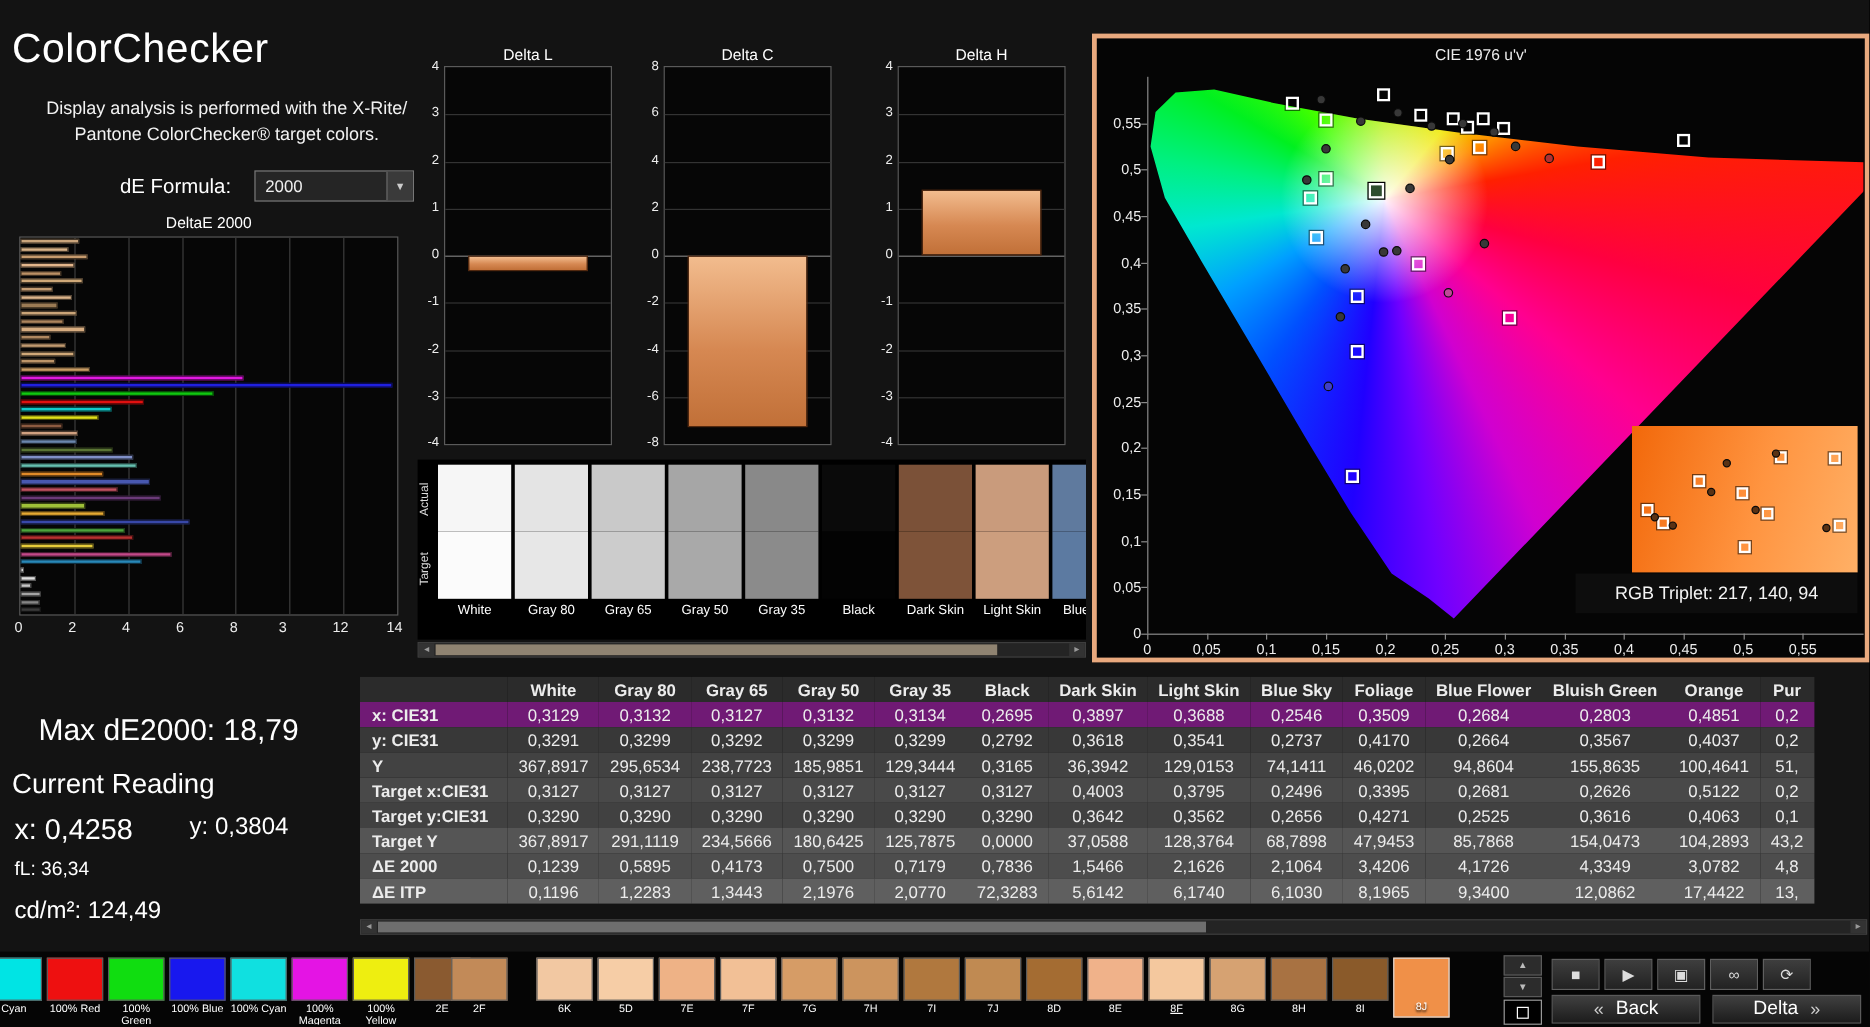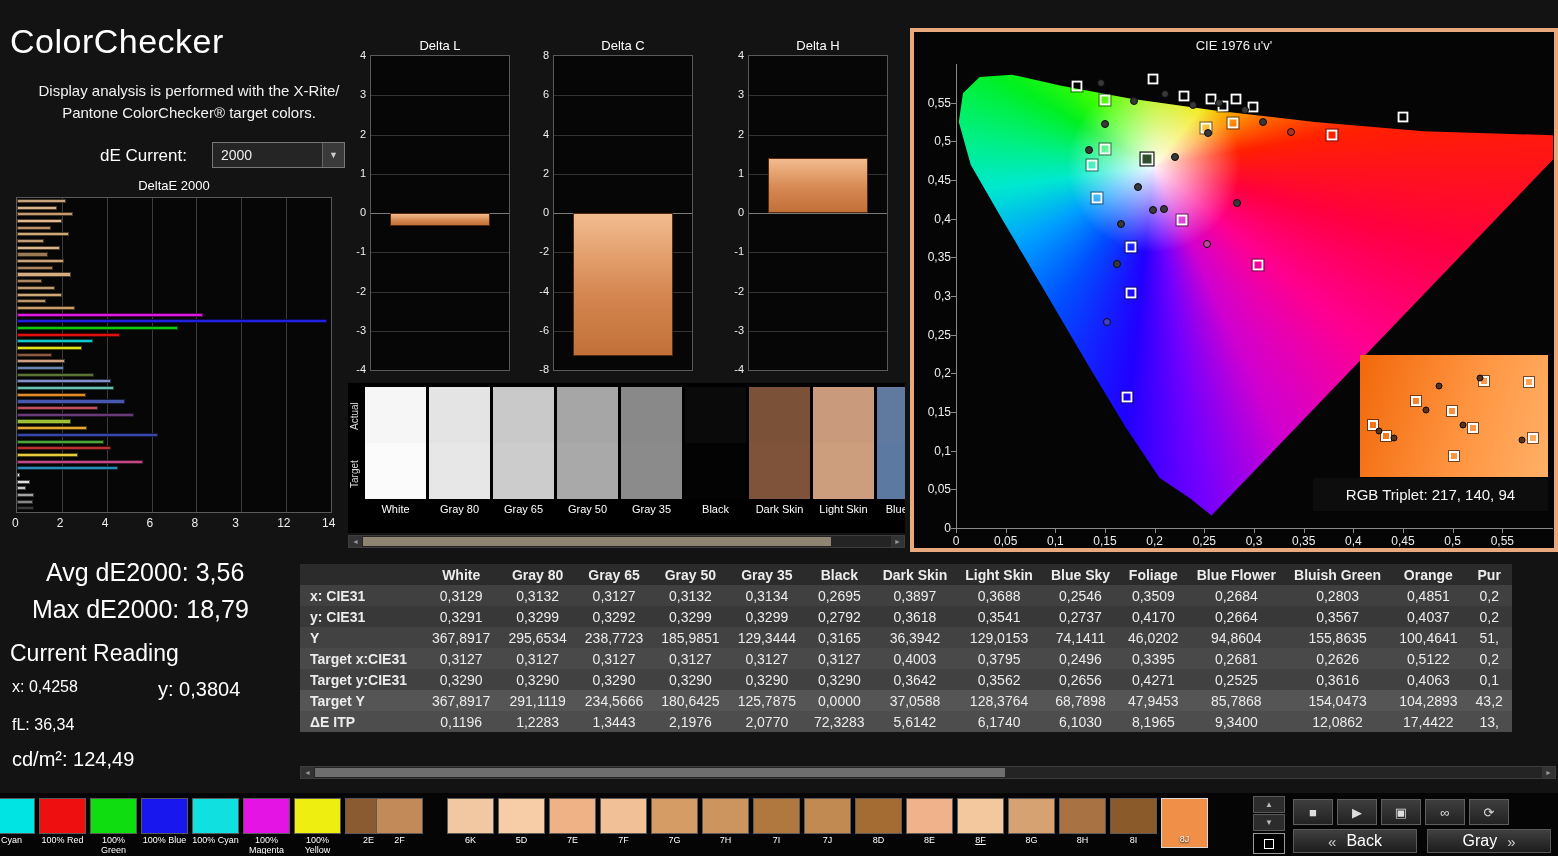--- a/index.html
+++ b/index.html
@@ -68,32 +68,32 @@
   .inset{position:absolute;left:446px;top:323px;width:188px;height:122px;background:linear-gradient(105deg,#f2680a,#ff9440 55%,#ffb066)}
   .inset .tgt{width:10px;height:10px}
   .inset .pt{width:7px;height:7px;background:#5a3214}
   .rgbstrip{position:absolute;left:399px;top:446px;width:235px;height:33px;background:#0d0d0d;display:flex;align-items:center;justify-content:center;font-size:15px;color:#f5f5f5}
 
   
   .stat{position:absolute;color:#fff}
   .st-avg{left:46px;top:558px;font-size:25px}
   .st-max{left:32px;top:595px;font-size:25px}
   .st-head{left:10px;top:640px;font-size:23px}
-  .st-x{left:12px;top:678px;font-size:16px}
+  .st-x{left:12px;top:678px;font-size:24px}
   .st-y{left:158px;top:678px;font-size:20px}
   .st-fl{left:12px;top:716px;font-size:16px}
   .st-cd{left:12px;top:748px;font-size:20px}
 
   
   .tblwrap{position:absolute;left:300px;top:564px;width:1258px;height:200px;overflow:hidden}
   table{border-collapse:collapse;white-space:nowrap}
   th,td{padding:0 9px;height:21px;font-size:14px;color:#ececec;text-align:center;font-weight:normal}
   thead th{background:#2b2b2b;font-weight:bold;font-size:14px}
   td.rowlab{text-align:left;font-weight:bold;padding-left:10px;padding-right:16px}
-  tbody tr:nth-child(1){background:#404040}
+  tbody tr:nth-child(1){background:#701a75}
   tbody tr:nth-child(2){background:#383838}
   tbody tr:nth-child(3){background:#424242}
   tbody tr:nth-child(4){background:#494949}
   tbody tr:nth-child(5){background:#414141}
   tbody tr:nth-child(6){background:#555}
   tbody tr:nth-child(7){background:#4d4d4d}
   tbody tr:nth-child(8){background:#5f5f5f}
 
   
   .toolbar{position:absolute;left:0;top:793px;width:1558px;height:63px;background:#050505;overflow:hidden}
@@ -112,21 +112,21 @@
 </head>
 <body>
 
 <div id="root">
 
   <div class="app-title">ColorChecker</div>
   <div class="desc">
     <span>Display analysis is performed with the X-Rite/</span><br>
     <span>Pantone ColorChecker® target colors.</span>
   </div>
-  <div class="formula-label">dE Current:</div>
+  <div class="formula-label">dE Formula:</div>
   <div class="combo">
     <div class="combo-val">2000</div>
     <div class="combo-btn">▼</div>
   </div>
 
   <div class="dechart">
     <div class="dechart-title">DeltaE 2000</div>
     <div class="deplot">
         <div class="vgrid" style="left: 44.8571px;"></div>
         <div class="vgrid" style="left: 89.7143px;"></div>
@@ -432,21 +432,20 @@
         <div class="tick" style="left: 439.333px; top: 496px; width: 1px; height: 5px;"></div>
         <div class="cie-xlab" style="left: 472px; top: 502px;">0,45</div>
         <div class="tick" style="left: 489px; top: 496px; width: 1px; height: 5px;"></div>
         <div class="cie-xlab" style="left: 521.667px; top: 502px;">0,5</div>
         <div class="tick" style="left: 538.667px; top: 496px; width: 1px; height: 5px;"></div>
         <div class="cie-xlab" style="left: 571.333px; top: 502px;">0,55</div>
         <div class="tick" style="left: 588.333px; top: 496px; width: 1px; height: 5px;"></div>
       </div>
   </div>
 
-  <div class="stat st-avg">Avg dE2000: 3,56</div>
   <div class="stat st-max">Max dE2000: 18,79</div>
   <div class="stat st-head">Current Reading</div>
   <div class="stat st-x">x: 0,4258</div>
   <div class="stat st-y">y: 0,3804</div>
   <div class="stat st-fl">fL: 36,34</div>
   <div class="stat st-cd">cd/m²: 124,49</div>
 
   <div class="tblwrap">
     <table>
         <thead>
@@ -565,20 +564,37 @@
             <td>37,0588</td>
             <td>128,3764</td>
             <td>68,7898</td>
             <td>47,9453</td>
             <td>85,7868</td>
             <td>154,0473</td>
             <td>104,2893</td>
             <td>43,2</td>
           </tr>
           <tr>
+            <td class="rowlab">ΔE 2000</td>
+            <td>0,1239</td>
+            <td>0,5895</td>
+            <td>0,4173</td>
+            <td>0,7500</td>
+            <td>0,7179</td>
+            <td>0,7836</td>
+            <td>1,5466</td>
+            <td>2,1626</td>
+            <td>2,1064</td>
+            <td>3,4206</td>
+            <td>4,1726</td>
+            <td>4,3349</td>
+            <td>3,0782</td>
+            <td>4,8</td>
+          </tr>
+          <tr>
             <td class="rowlab">ΔE ITP</td>
             <td>0,1196</td>
             <td>1,2283</td>
             <td>1,3443</td>
             <td>2,1976</td>
             <td>2,0770</td>
             <td>72,3283</td>
             <td>5,6142</td>
             <td>6,1740</td>
             <td>6,1030</td>
@@ -706,18 +722,18 @@
         <div class="tbtn" style="left: 1337px;">▶</div>
         <div class="tbtn" style="left: 1381px;">▣</div>
         <div class="tbtn" style="left: 1425px;">∞</div>
         <div class="tbtn" style="left: 1469px;">⟳</div>
       </div>
     <div class="navbtn" style="left:1293px">
       <span class="chev">«</span>
       <span>Back</span>
     </div>
     <div class="navbtn" style="left:1427px">
-      <span>Gray</span>
+      <span>Delta</span>
       <span class="chev">»</span>
     </div>
   </div>
 
 </div>
 
 </body></html>

